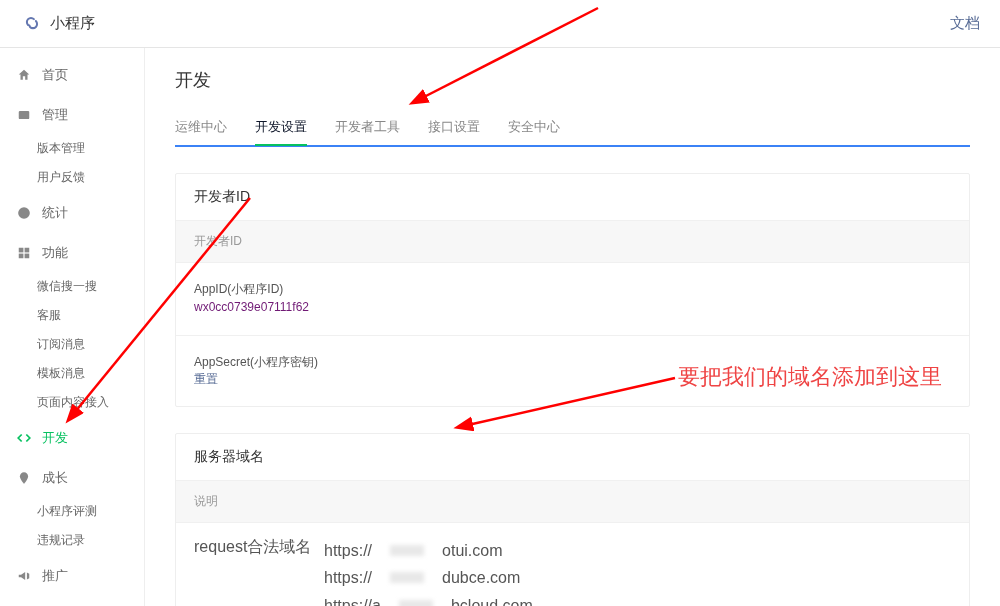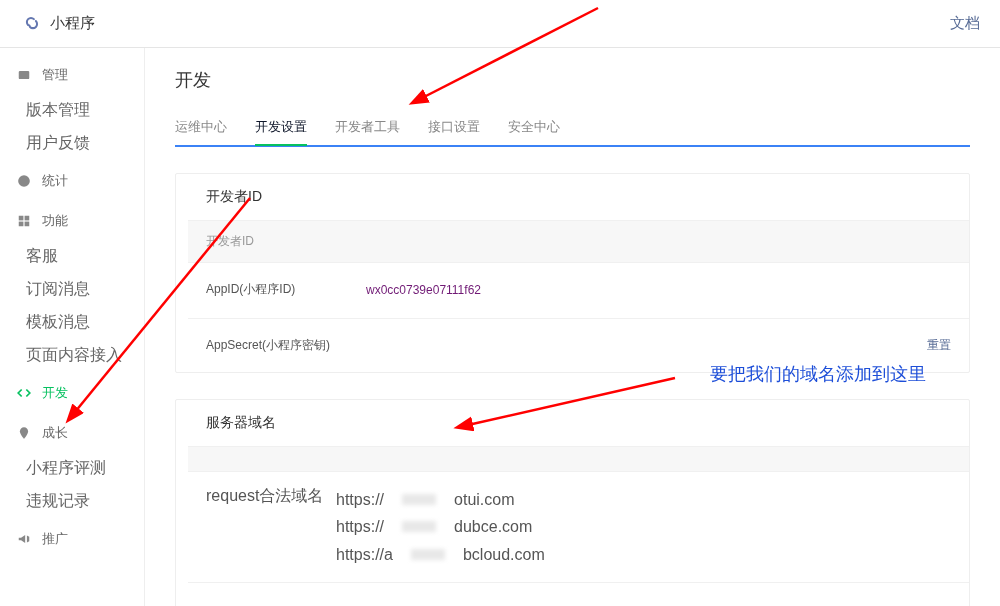--- a/index.html
+++ b/index.html
@@ -12,50 +12,50 @@
     .header-right { font-size: 15px; color: #576B95; cursor: pointer; }
     
     .container { display: flex; height: calc(100% - 48px); }
     
     .sidebar { width: 145px; border-right: 1px solid #eee; padding-top: 8px; overflow-y: auto; }
     .nav-group { margin-bottom: 2px; }
     .nav-item { display: flex; align-items: center; padding: 10px 16px; color: #666; font-size: 13px; cursor: pointer; gap: 10px; }
     .nav-item.active { color: #07c160; }
     .nav-item .icon { width: 16px; height: 16px; display: flex; align-items: center; justify-content: center; color: #888; }
     .nav-item.active .icon { color: #07c160; }
-    .nav-sub { padding: 6px 16px 6px 26px; color: #666; font-size: 16px; cursor: pointer; }
+    .nav-sub { padding: 6px 16px 6px 37px; color: #666; font-size: 12px; cursor: pointer; }
     
     .main { flex: 1; padding: 20px 30px 0 30px; overflow-y: auto; background: #fff; position: relative; }
     .page-title { font-size: 18px; color: #333; margin-bottom: 18px; font-weight: 400; }
     
     .tabs { display: flex; border-bottom: 2px solid #3b82f6; gap: 28px; margin-bottom: 26px; }
     .tab { padding: 8px 0; color: #888; font-size: 13px; cursor: pointer; border-bottom: 2px solid transparent; margin-bottom: -1px; }
     .tab.active { color: #0f172a; border-bottom-color: #07c160; }
     
-    .section { border: 1px solid #eee; border-radius: 2px; margin-bottom: 26px; padding-left: 12px; }
+    .section { border: 1px solid #eee; border-radius: 2px; margin-bottom: 26px; }
     .section-title { padding: 14px 18px; font-size: 14px; color: #333; border-bottom: 1px solid #f0f0f0; }
     .section-subhead { background: #f7f7f7; padding: 12px 18px; color: #999; font-size: 12px; }
-    .section-row { display: flex; padding: 18px 18px; border-top: 1px solid #f0f0f0; font-size: 12px; color: #555; align-items: flex-start; }
+    .section-row { display: flex; padding: 18px 18px; border-top: 1px solid #f0f0f0; font-size: 12px; color: #555; align-items: flex-start; flex-direction: column; }
     .section-row:first-of-type { border-top: none; }
     .row-label { width: 160px; color: #555; flex-shrink: 0; }
     .row-value { flex: 1; color: #701a75; line-height: 1.6; }
     .row-action { color: #576B95; cursor: pointer; white-space: nowrap; }
     .domain-line { display: flex; align-items: center; gap: 16px; white-space: nowrap; }
     .blur-box { display: inline-block; background: #e8e8e8; filter: blur(2px); height: 11px; width: 34px; margin: 0 2px; vertical-align: middle; }
     
     .server-table-head { display: flex; background: #f7f7f7; padding: 12px 18px; color: #999; font-size: 12px; }
     .col-config { width: 380px; }
     .col-desc { flex: 1; }
     
     .server-row { display: flex; padding: 14px 18px; border-top: 1px solid #f0f0f0; font-size: 16px; color: #555; align-items: flex-start; }
     .server-row .col-config { display: flex; }
     .server-row .srv-label { width: 130px; flex-shrink: 0; }
     .server-row .srv-values { flex: 1; line-height: 1.7; }
     
-    .annotation { position: absolute; color: #1d4ed8; font-size: 18px; font-weight: 400; pointer-events: none; margin-left: 32px; }
+    .annotation { position: absolute; color: #ef4444; font-size: 22px; font-weight: 400; pointer-events: none; }
     
     svg.arrow { position: absolute; pointer-events: none; }
     svg.arrow line, svg.arrow path { stroke: #ff0000; stroke-width: 2.5; fill: none; }
     svg.arrow polygon { fill: #ff0000; }
   </style>
 </head>
 <body>
 
 <div class="header">
   <div class="header-left">
@@ -69,20 +69,30 @@
   <div class="header-right">文档</div>
 </div>
 
 <div class="container">
 
   <div class="sidebar">
     <div class="nav-group">
       <div class="nav-item">
         <span class="icon">
             <svg width="14" height="14" viewBox="0 0 24 24" fill="currentColor">
+              <path d="M12 3l9 8h-3v9h-4v-6h-4v6H6v-9H3z"></path>
+            </svg>
+          </span>
+        <span>首页</span>
+      </div>
+    </div>
+    <div class="nav-group">
+      <div class="nav-item">
+        <span class="icon">
+            <svg width="14" height="14" viewBox="0 0 24 24" fill="currentColor">
               <rect x="3" y="5" width="18" height="14" rx="2"></rect>
             </svg>
           </span>
         <span>管理</span>
       </div>
       <div class="nav-sub">版本管理</div>
       <div class="nav-sub">用户反馈</div>
     </div>
     <div class="nav-group">
       <div class="nav-item">
@@ -99,20 +109,21 @@
         <span class="icon">
             <svg width="14" height="14" viewBox="0 0 24 24" fill="currentColor">
               <rect x="3" y="3" width="8" height="8"></rect>
               <rect x="13" y="3" width="8" height="8"></rect>
               <rect x="3" y="13" width="8" height="8"></rect>
               <rect x="13" y="13" width="8" height="8"></rect>
             </svg>
           </span>
         <span>功能</span>
       </div>
+      <div class="nav-sub">微信搜一搜</div>
       <div class="nav-sub">客服</div>
       <div class="nav-sub">订阅消息</div>
       <div class="nav-sub">模板消息</div>
       <div class="nav-sub">页面内容接入</div>
     </div>
     <div class="nav-group">
       <div class="nav-item active">
         <span class="icon">
             <svg width="14" height="14" viewBox="0 0 24 24" fill="none" stroke="currentColor" stroke-width="3">
               <path d="M8 6l-6 6 6 6M16 6l6 6-6 6"></path>
@@ -167,20 +178,21 @@
       <div class="section-row">
         <div class="row-label">AppSecret(小程序密钥)</div>
         <div class="row-value"></div>
         <div class="row-action">重置</div>
       </div>
     </div>
 
     <div class="section">
       <div class="section-title">服务器域名</div>
       <div class="server-table-head">
+        <div class="col-desc">说明</div>
       </div>
       <div class="server-row">
         <div class="col-config">
           <div class="srv-label">request合法域名</div>
           <div class="srv-values">
             <div class="domain-line">
                 <span>https://</span>
                 <span class="blur-box"></span>
                 <span>otui.com</span>
               </div>

